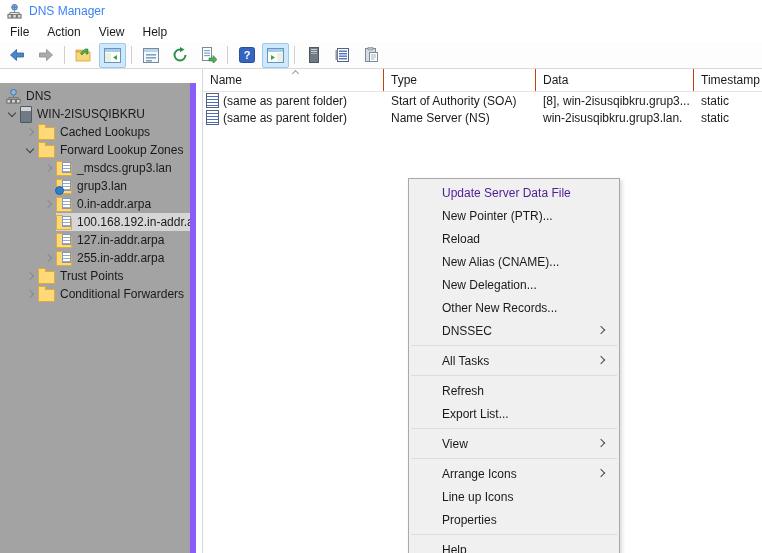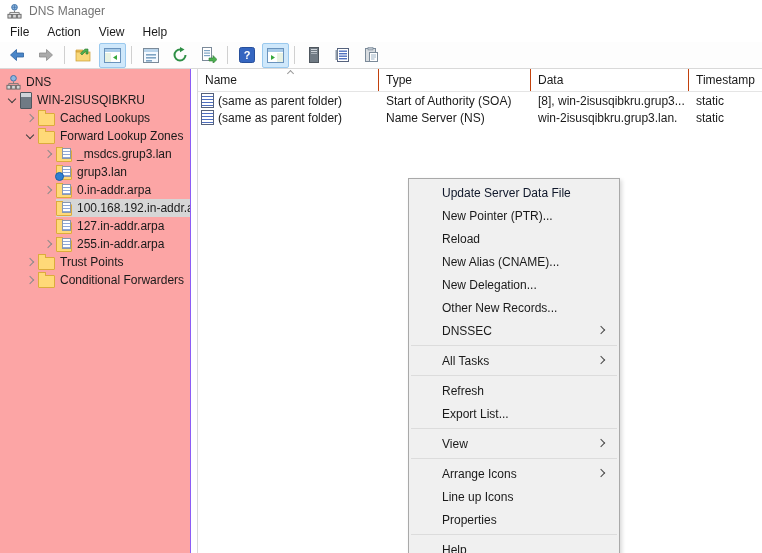--- a/index.html
+++ b/index.html
@@ -1,26 +1,26 @@
 <!DOCTYPE html>
 <html><head>
 <meta charset="utf-8">
 <style>
   html,body{margin:0;padding:0;background:#fff;}
   body{width:762px;height:553px;overflow:hidden;font-family:"Liberation Sans",sans-serif;font-size:12px;color:#1a1a1a;position:relative;}
   .titlebar{height:22px;display:flex;align-items:center;padding-left:7px;gap:7px;background:#fff;}
-  .titlebar .t{font-size:12px;color:#737373;}
+  .titlebar .t{font-size:12px;color:#3b82f6;}
   .menubar{height:20px;display:flex;align-items:center;background:#fff;padding-left:1px;}
   .menubar .mitem{padding:2px 9px;cursor:default;}
   .toolbar{height:26px;display:flex;align-items:center;background:#fdfdfd;border-bottom:1px solid #d9d9d9;padding-left:2px;}
   .tbtn{width:25px;height:23px;display:flex;align-items:center;justify-content:center;border:1px solid transparent;border-radius:2px;margin:0 1px;}
   .tbtn.toggled{background:#cfe8fb;border-color:#9ac9ee;}
   .tsep{width:1px;height:18px;background:#d0d0d0;margin:0 4px;}
   .body{display:flex;height:484px;}
-  .tree{width:190px;border-right:1px solid #8b5cf6;padding-top:4px;overflow:hidden;background:#fca5a5;}
+  .tree{width:190px;border-right:6px solid #8b5cf6;padding-top:4px;overflow:hidden;background:#a3a3a3;margin-top:14px;}
   .gap{width:6px;background:#fff;}
   .list{flex:1;border-left:1px solid #d9d9d9;background:#fff;}
   
   .trow{height:18px;display:flex;align-items:center;white-space:nowrap;cursor:default;}
   .trow .lbl{padding-left:3px;}
   .lv0{padding-left:6px;}  .lv1{padding-left:4px;}
   .lv2{padding-left:22px;} .lv3{padding-left:40px;}
   .chev{width:16px;height:16px;flex:none;position:relative;}
   .chev.col::before,.chev.exp::before{content:"";position:absolute;width:5px;height:5px;top:5px;left:5px;border-right:1px solid;border-bottom:1px solid;}
   .chev.col::before{transform:rotate(-45deg);border-color:#8a8a8a;}
@@ -41,21 +41,21 @@
   .hcell{height:100%;display:flex;align-items:center;padding-left:7px;border-right:1px solid #c2410c;position:relative;}
   .hcell:last-child{border-right:none;}
   .sortup{position:absolute;top:0px;left:50%;width:6px;height:6px;}
   .sortup::before{content:"";position:absolute;width:4px;height:4px;border-left:1px solid #9a9a9a;border-top:1px solid #9a9a9a;transform:rotate(45deg);top:2px;}
   .lrow{height:17px;display:grid;grid-template-columns:181px 152px 158px 1fr;align-items:center;}
   .cell{display:flex;align-items:center;padding-left:7px;white-space:nowrap;overflow:hidden;}
   .cell.name{padding-left:3px;}
   
   .cmenu{position:absolute;left:408px;top:178px;width:210px;background:#f0f0f0;border:1px solid #a9a9a9;box-shadow:2px 2px 4px rgba(0,0,0,0.15);padding:2px 0;z-index:10;}
   .mi{height:23px;display:flex;align-items:center;padding:0 14px 0 33px;position:relative;cursor:default;}
-  .mi.disabled{color:#0f172a;}
+  .mi.disabled{color:#4c1d95;}
   .mi .sub{position:absolute;right:12px;width:9px;height:9px;}
   .mi .sub::before{content:"";position:absolute;width:5px;height:5px;border-right:1px solid #4a4a4a;border-bottom:1px solid #4a4a4a;transform:rotate(-45deg);top:1px;}
   .msep{height:1px;background:#dcdcdc;margin:3px 2px;}
   svg{display:block;}
 </style>
 </head>
 <body>
 
 <div class="titlebar">
   <span>

